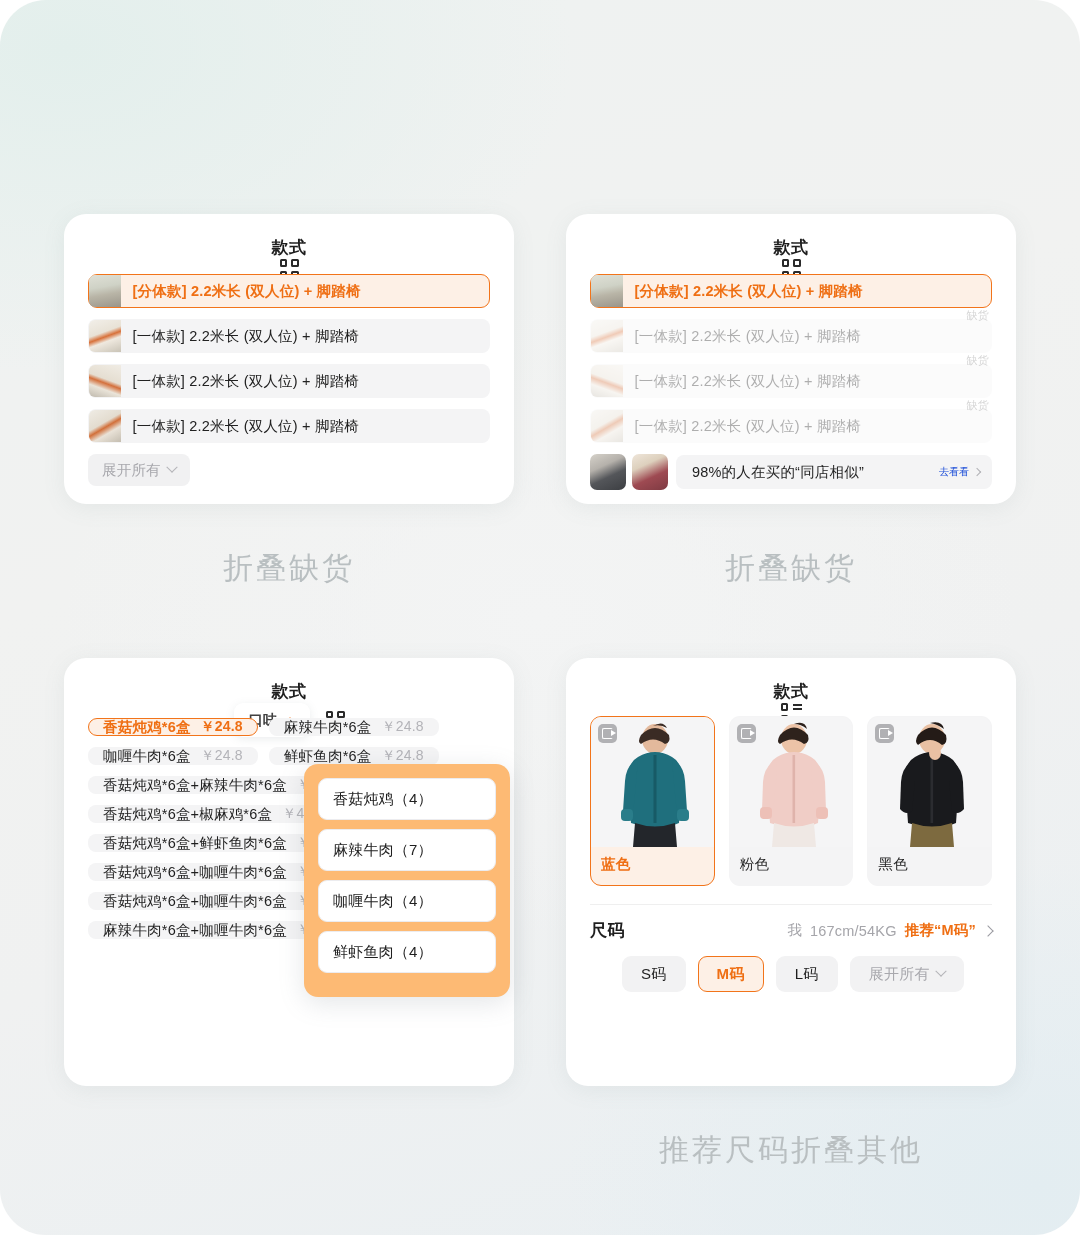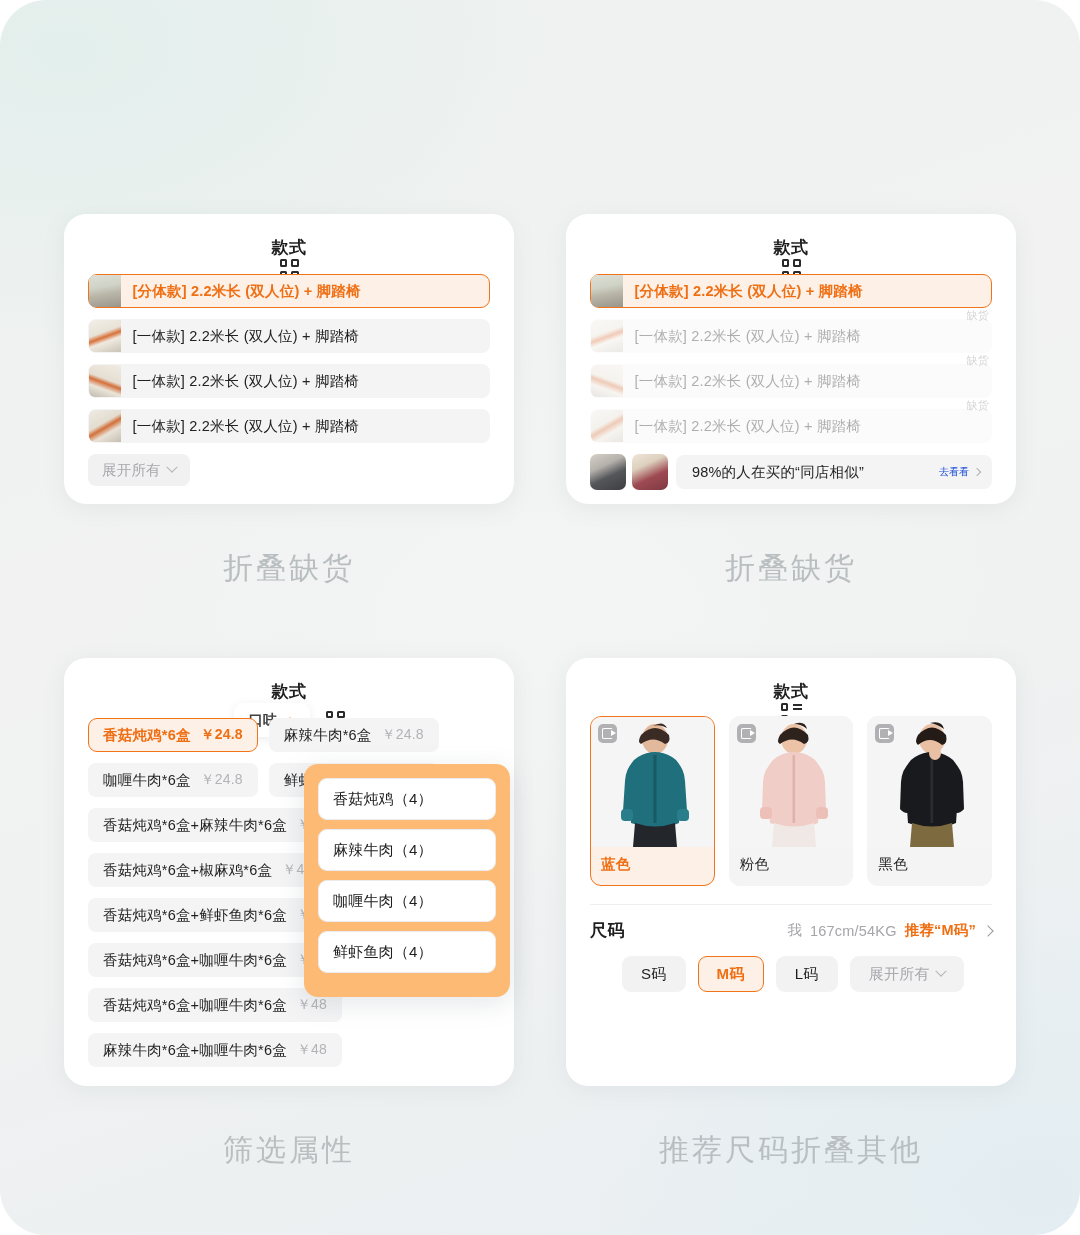--- a/index.html
+++ b/index.html
@@ -138,21 +138,21 @@
     height: 34px; padding: 0 15px;
     background: #ffffff; border-radius: 9px;
     box-shadow: 0 2px 9px rgba(130,140,150,0.16);
     font-size: 14.5px; color: #404040; font-weight: bold;
   }
   .caret-up { width: 0; height: 0; border-left: 5.5px solid transparent; border-right: 5.5px solid transparent; border-bottom: 7px solid #ef6f14; }
 
   .combo-list { padding: 6px 24px 0 24px; position: relative; }
   .combo {
     display: flex; align-items: center; justify-content: flex-start; gap: 10px;
-    height: 34px; margin-bottom: 11px;
+    height: 18px; margin-bottom: 11px;
     background: #f4f4f5; border-radius: 8px;
     padding: 0 14px;
     border: 1.5px solid transparent;
     width: max-content; max-width: 100%;
   }
   .combo .c-name { font-size: 14.5px; color: #1f1f1f; letter-spacing: .2px; white-space: nowrap; }
   .combo .c-price { font-size: 14px; color: #b3b3b8; letter-spacing: .2px; }
   .combo.selected { background: #fdf0e6; border-color: #f2741a; border-radius: 9px; }
   .combo.selected .c-name { color: #ef6f14; font-weight: bold; }
   .combo.selected .c-price { color: #ef6f14; font-weight: bold; }
@@ -390,27 +390,26 @@
         <span class="c-name">香菇炖鸡*6盒+咖喱牛肉*6盒</span>
         <span class="c-price">￥48</span>
       </div>
       <div class="combo">
         <span class="c-name">麻辣牛肉*6盒+咖喱牛肉*6盒</span>
         <span class="c-price">￥48</span>
       </div>
 
       <div class="dropdown">
         <div class="dd-item">香菇炖鸡（4）</div>
-        <div class="dd-item">麻辣牛肉（4）</div>
+        <div class="dd-item">麻辣牛肉（7）</div>
         <div class="dd-item">咖喱牛肉（4）</div>
         <div class="dd-item">鲜虾鱼肉（4）</div>
       </div>
     </div>
   </div>
-  <div class="caption" id="cap3">筛选属性</div>
 
   <div class="card" id="card4">
     <div class="card-head">
       <div class="card-title">款式</div>
       <div class="head-right">
         <div class="ico-list">
           <div class="row">
               <span class="sq"></span>
               <span class="ln2"></span>
             </div>

